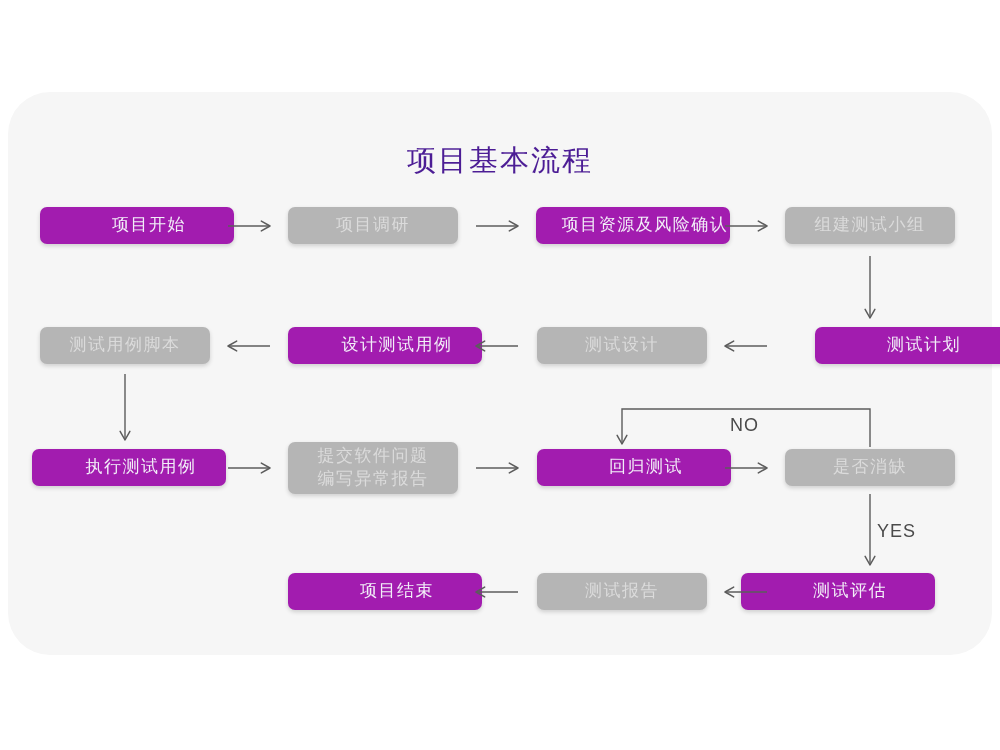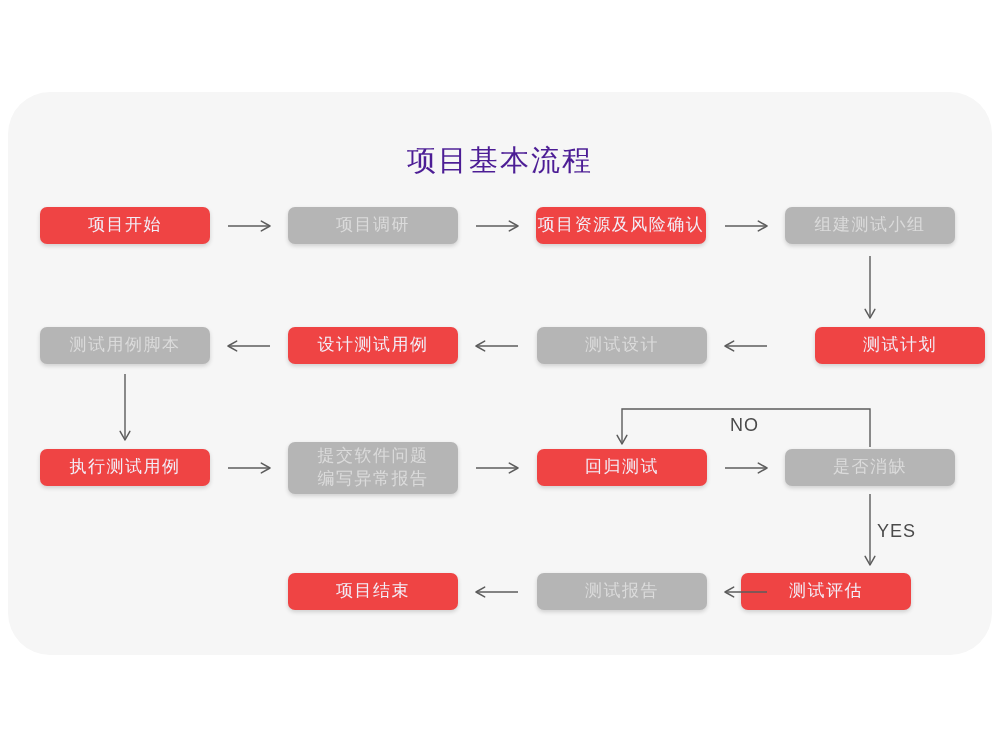--- a/index.html
+++ b/index.html
@@ -34,21 +34,21 @@
     align-items: center;
     justify-content: center;
     border-radius: 7px;
     font-size: 17px;
     letter-spacing: 1.5px;
     text-align: center;
     line-height: 1.35;
     white-space: pre-line;
     box-shadow: 0 2px 4px rgba(0,0,0,0.16);
   }
-  .node.purple { background: #ef4444; color: #f2eef8; }
+  .node.purple { background: #a21caf; color: #f2eef8; padding-left: 24px; }
   .node.gray   { background: #b5b5b5; color: #dbdbdb; }
   .node.tall   { height: 52px; }
   svg.arrows {
     position: absolute;
     left: 0; top: 0;
     pointer-events: none;
   }
   .edge-label {
     position: absolute;
     font-size: 18px;
@@ -68,21 +68,21 @@
 <div class="node purple" style="left:40px;  top:207px;">项目开始</div>
 <div class="node gray" style="left:288px; top:207px;">项目调研</div>
 <div class="node purple" style="left:536px; top:207px;text-align:right;">项目资源及风险确认</div>
 <div class="node gray" style="left:785px; top:207px;">组建测试小组</div>
 
 <div class="node gray" style="left:40px;  top:327px;">测试用例脚本</div>
 <div class="node purple" style="left:288px; top:327px;">设计测试用例</div>
 <div class="node gray" style="left:537px; top:327px;">测试设计</div>
 <div class="node purple" style="left:785px; top:327px;margin-left:30px;">测试计划</div>
 
-<div class="node purple" style="left:40px;  top:449px;text-align:right;">执行测试用例</div>
+<div class="node purple" style="left:32px;  top:449px;text-align:right;">执行测试用例</div>
 <div class="node gray tall" style="left:288px; top:442px;">提交软件问题
 编写异常报告</div>
 <div class="node purple" style="left:537px; top:449px;">回归测试</div>
 <div class="node gray" style="left:785px; top:449px;">是否消缺</div>
 
 <div class="node purple" style="left:288px; top:573px;">项目结束</div>
 <div class="node gray" style="left:537px; top:573px;">测试报告</div>
 <div class="node purple" style="left:741px; top:573px;">测试评估</div>
 
 <div class="edge-label no">NO</div>

